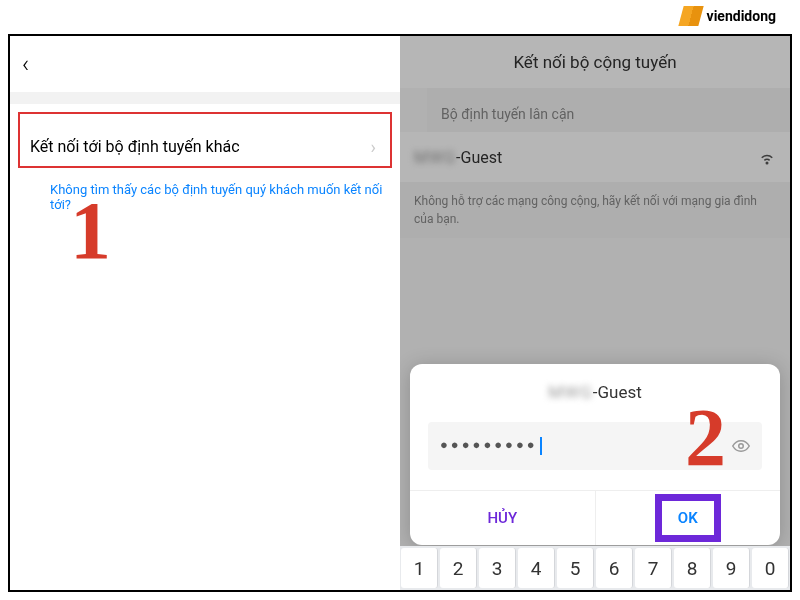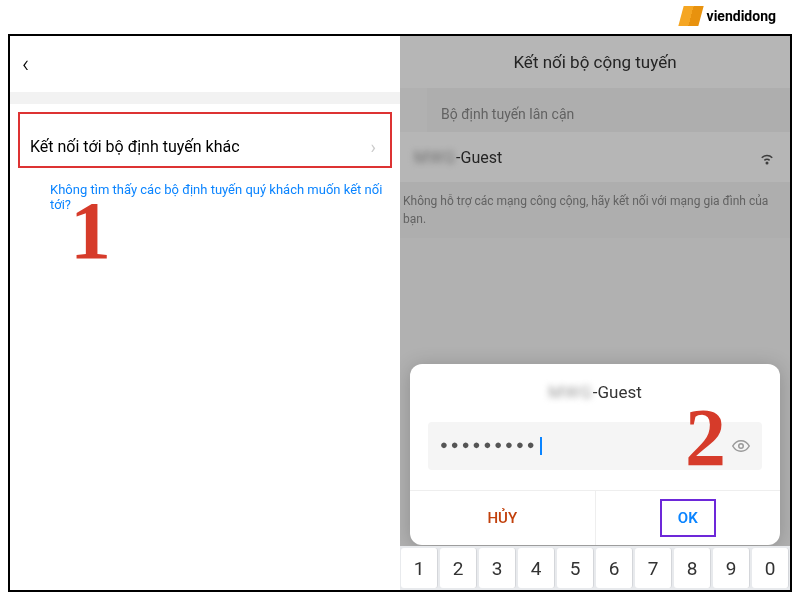--- a/index.html
+++ b/index.html
@@ -147,21 +147,21 @@
     }
     .wifi-name {
       flex: 1;
     }
     .blur-text {
       filter: blur(3px);
       color: #999;
       letter-spacing: 1px;
     }
     .right-info {
-      padding: 10px 3px;
+      padding: 10px 14px;
       font-size: 12px;
       color: #888;
       line-height: 1.5;
       background: rgba(240,240,240,0.6);
     }
     .dialog {
       position: absolute;
       bottom: 45px;
       left: 10px;
       right: 10px;
@@ -210,28 +210,28 @@
       align-items: center;
       justify-content: center;
       font-size: 15px;
       font-weight: 500;
       cursor: pointer;
     }
     .dialog-btn + .dialog-btn {
       border-left: 1px solid #eee;
     }
     .btn-cancel {
-      color: #c2410c;
+      color: #6d28d9;
     }
     .btn-ok {
       color: #0a84ff;
       font-weight: 600;
     }
     .ok-highlight {
-      border: 2px solid #6d28d9;
+      border: 7px solid #6d28d9;
       padding: 8px 16px;
     }
     .keyboard-row {
       position: absolute;
       bottom: 0;
       left: 0;
       right: 0;
       height: 44px;
       background: #e8eaed;
       display: flex;

